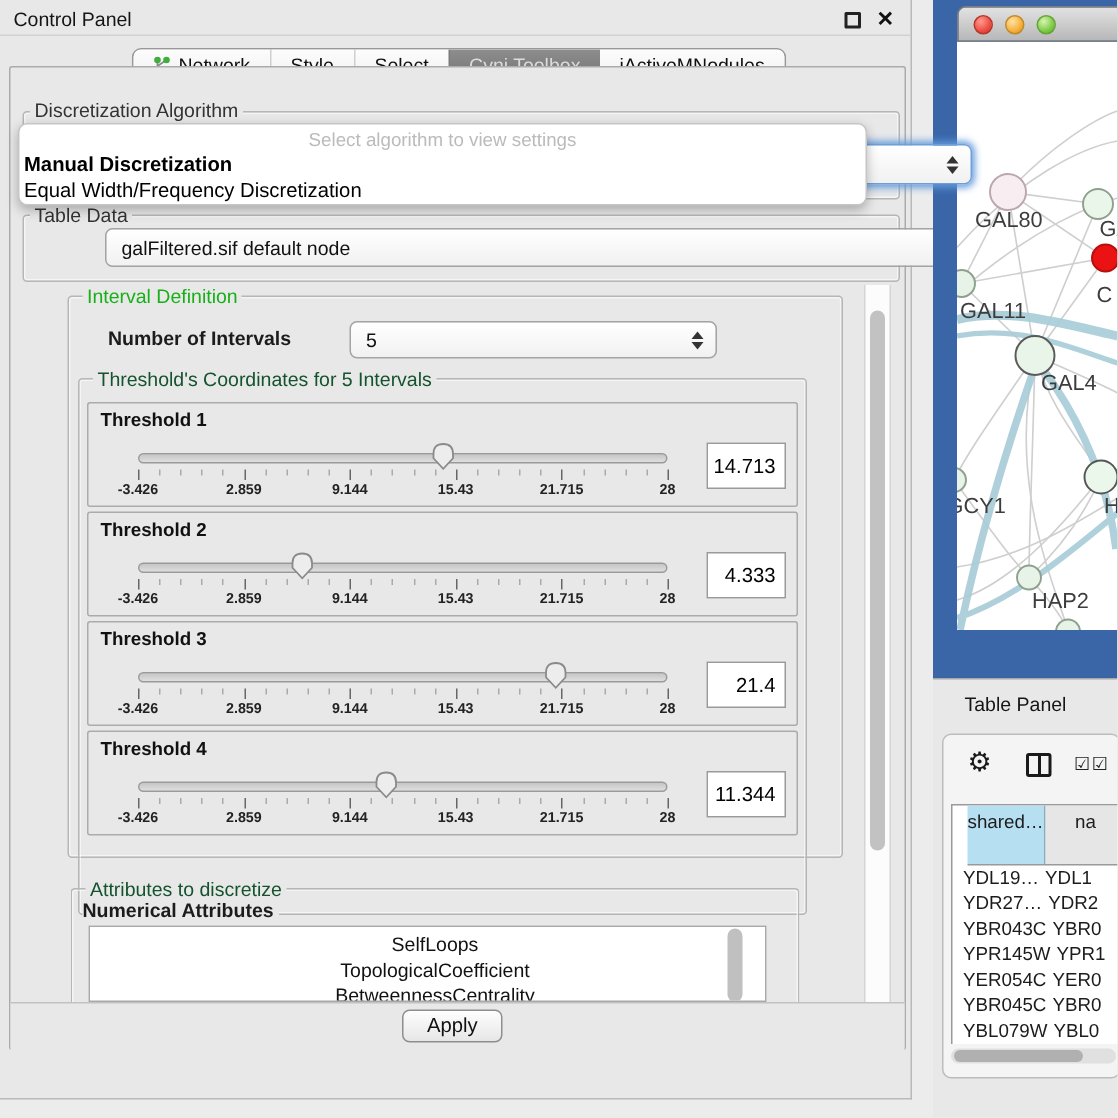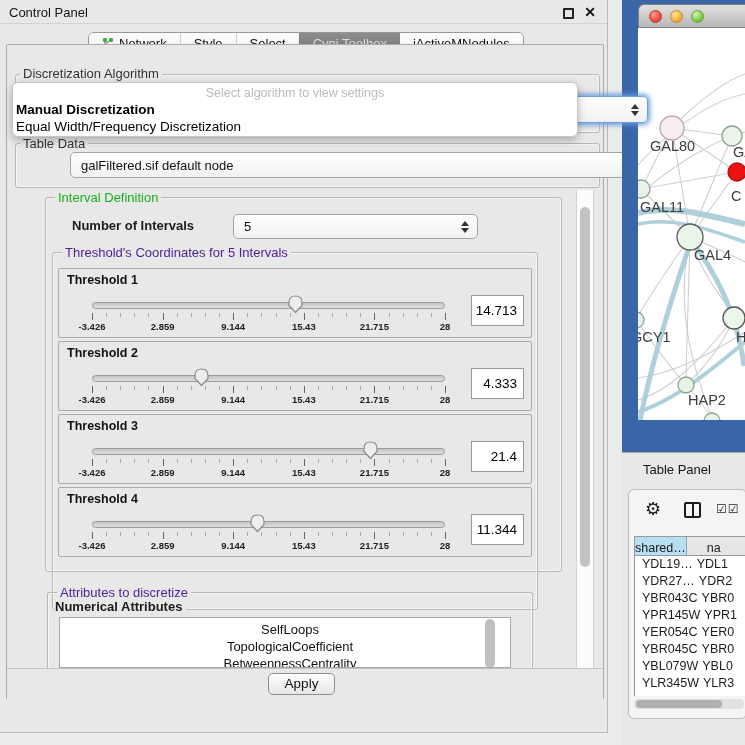--- a/index.html
+++ b/index.html
@@ -23,21 +23,21 @@
   .tab.selected + .tab{border-left:none;}
 
   
   .cp-content{position:absolute;left:6px;top:44px;width:598px;height:656px;border:1px solid #ababab;
     border-radius:2px;background:#e8e8e8;}
 
   .groupbox{position:absolute;border:1px solid #b6b6b6;border-radius:3px;box-shadow:inset 0 0 0 1px rgba(255,255,255,.55);}
   .group-title{position:absolute;font-size:13px;background:#e8e8e8;padding:0 3px;white-space:nowrap;z-index:2;}
   .gt-plain{color:#333;}
   .gt-green{color:#18b018;}
-  .gt-blue{color:#4c1d95;}
+  .gt-blue{color:#14532d;}
 
   
   .combo{position:absolute;background:linear-gradient(#ffffff,#f1f1f1);border:1px solid #a4a4a4;border-radius:5px;
     font-size:13px;display:flex;align-items:center;padding-left:10px;color:#111;margin-left:48px;}
   .stepper{position:absolute;right:8px;top:50%;transform:translateY(-50%);display:flex;flex-direction:column;gap:2px;}
   .stepper i{display:block;width:0;height:0;border-left:4px solid transparent;border-right:4px solid transparent;}
   .stepper .up{border-bottom:5px solid #333;}
   .stepper .dn{border-top:5px solid #333;}
   .combo.focused{box-shadow:0 0 5px 2px rgba(100,155,220,.95);border-color:#6f9fd8;}
 
@@ -100,21 +100,21 @@
 
   
   #table-panel{position:absolute;left:622px;top:452px;width:123px;height:293px;background:#e8e8e8;border-top:1px solid #a8a8a8;}
   .tp-title{position:absolute;left:21px;top:9px;font-size:13px;color:#151515;}
   .tp-box{position:absolute;left:6px;top:36px;right:-2px;height:230px;background:#f4f4f4;border:1px solid #bcbcbc;border-radius:6px;}
   .tp-gear{position:absolute;left:16px;top:8px;font-family:"DejaVu Sans",sans-serif;font-size:18px;color:#1a1a1a;}
   .tp-split{position:absolute;left:55px;top:12px;width:17px;height:16px;border:2px solid #1a1a1a;border-radius:2px;}
   .tp-split::after{content:"";position:absolute;left:5.5px;top:0;width:2px;height:12px;background:#1a1a1a;}
   .tp-checks{position:absolute;left:87px;top:12px;font-family:"DejaVu Sans",sans-serif;font-size:12px;letter-spacing:1px;color:#222;}
   .tp-table{position:absolute;left:5px;top:46px;right:0;height:160px;overflow:hidden;background:#fff;border-left:1px solid #9a9a9a;border-top:1px solid #9a9a9a;}
-  .tp-header{display:flex;height:19px;border-bottom:1px solid #9a9a9a;font-size:12.5px;}
+  .tp-header{display:flex;height:40px;border-bottom:1px solid #9a9a9a;font-size:12.5px;margin-left:10px;}
   .tp-h1{width:75px;background:#b6dff2;border-right:1px solid #8fa8b5;text-align:center;line-height:22px;}
   .tp-h2{width:120px;background:#e6e6e6;line-height:22px;padding-left:20px;}
   .tp-row{display:flex;height:17px;font-size:12.5px;line-height:17px;}
   .tp-c1{width:75px;padding-left:7px;white-space:nowrap;}
   .tp-c2{width:120px;padding-left:4px;white-space:nowrap;}
   .h-scroll{position:absolute;left:5px;right:2px;top:209px;height:10px;background:#e0e0e0;border-radius:5px;}
   .h-thumb{position:absolute;left:2px;top:1px;width:86px;height:8px;background:#b0b0b0;border-radius:4px;}
 
   .mini-net-icon{width:12px;height:14px;}
 </style>

